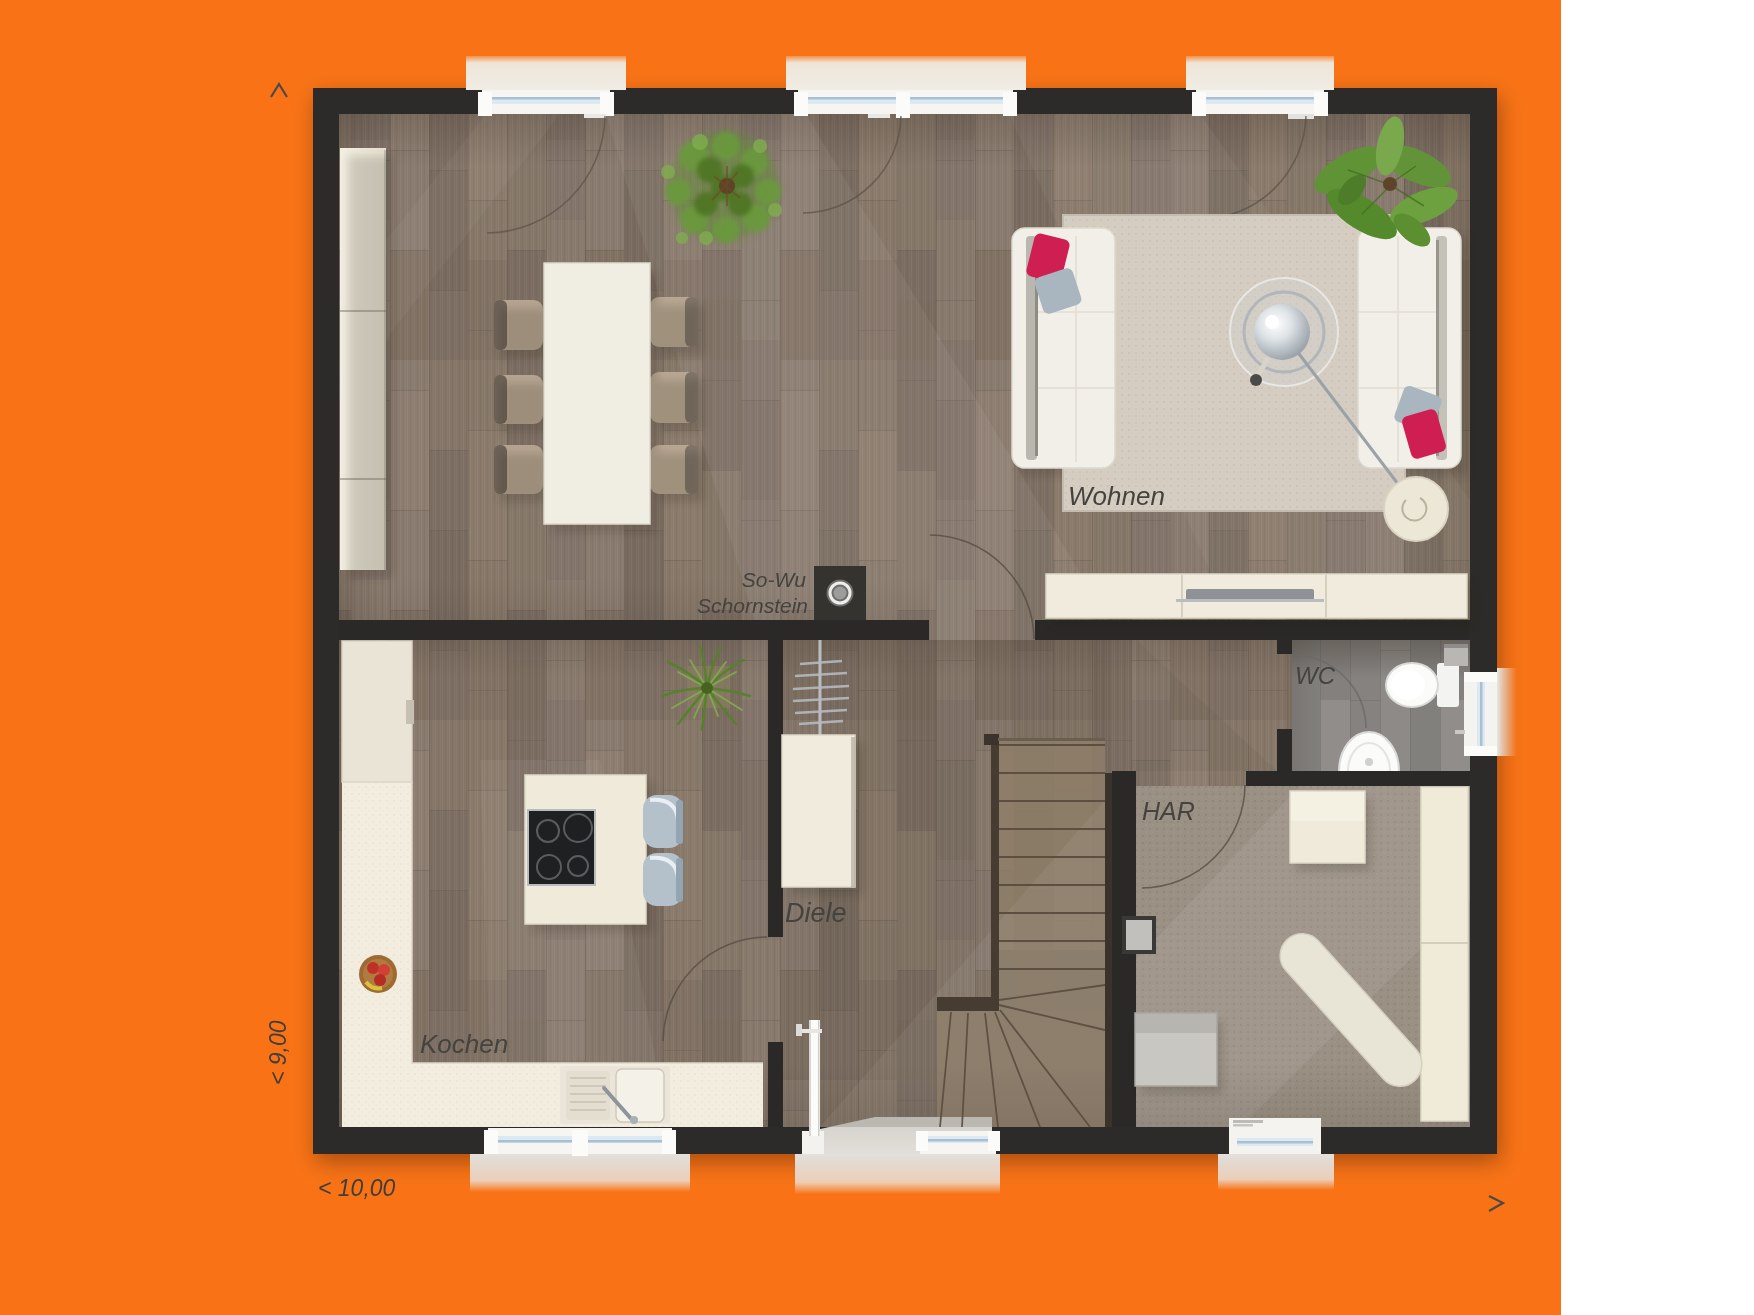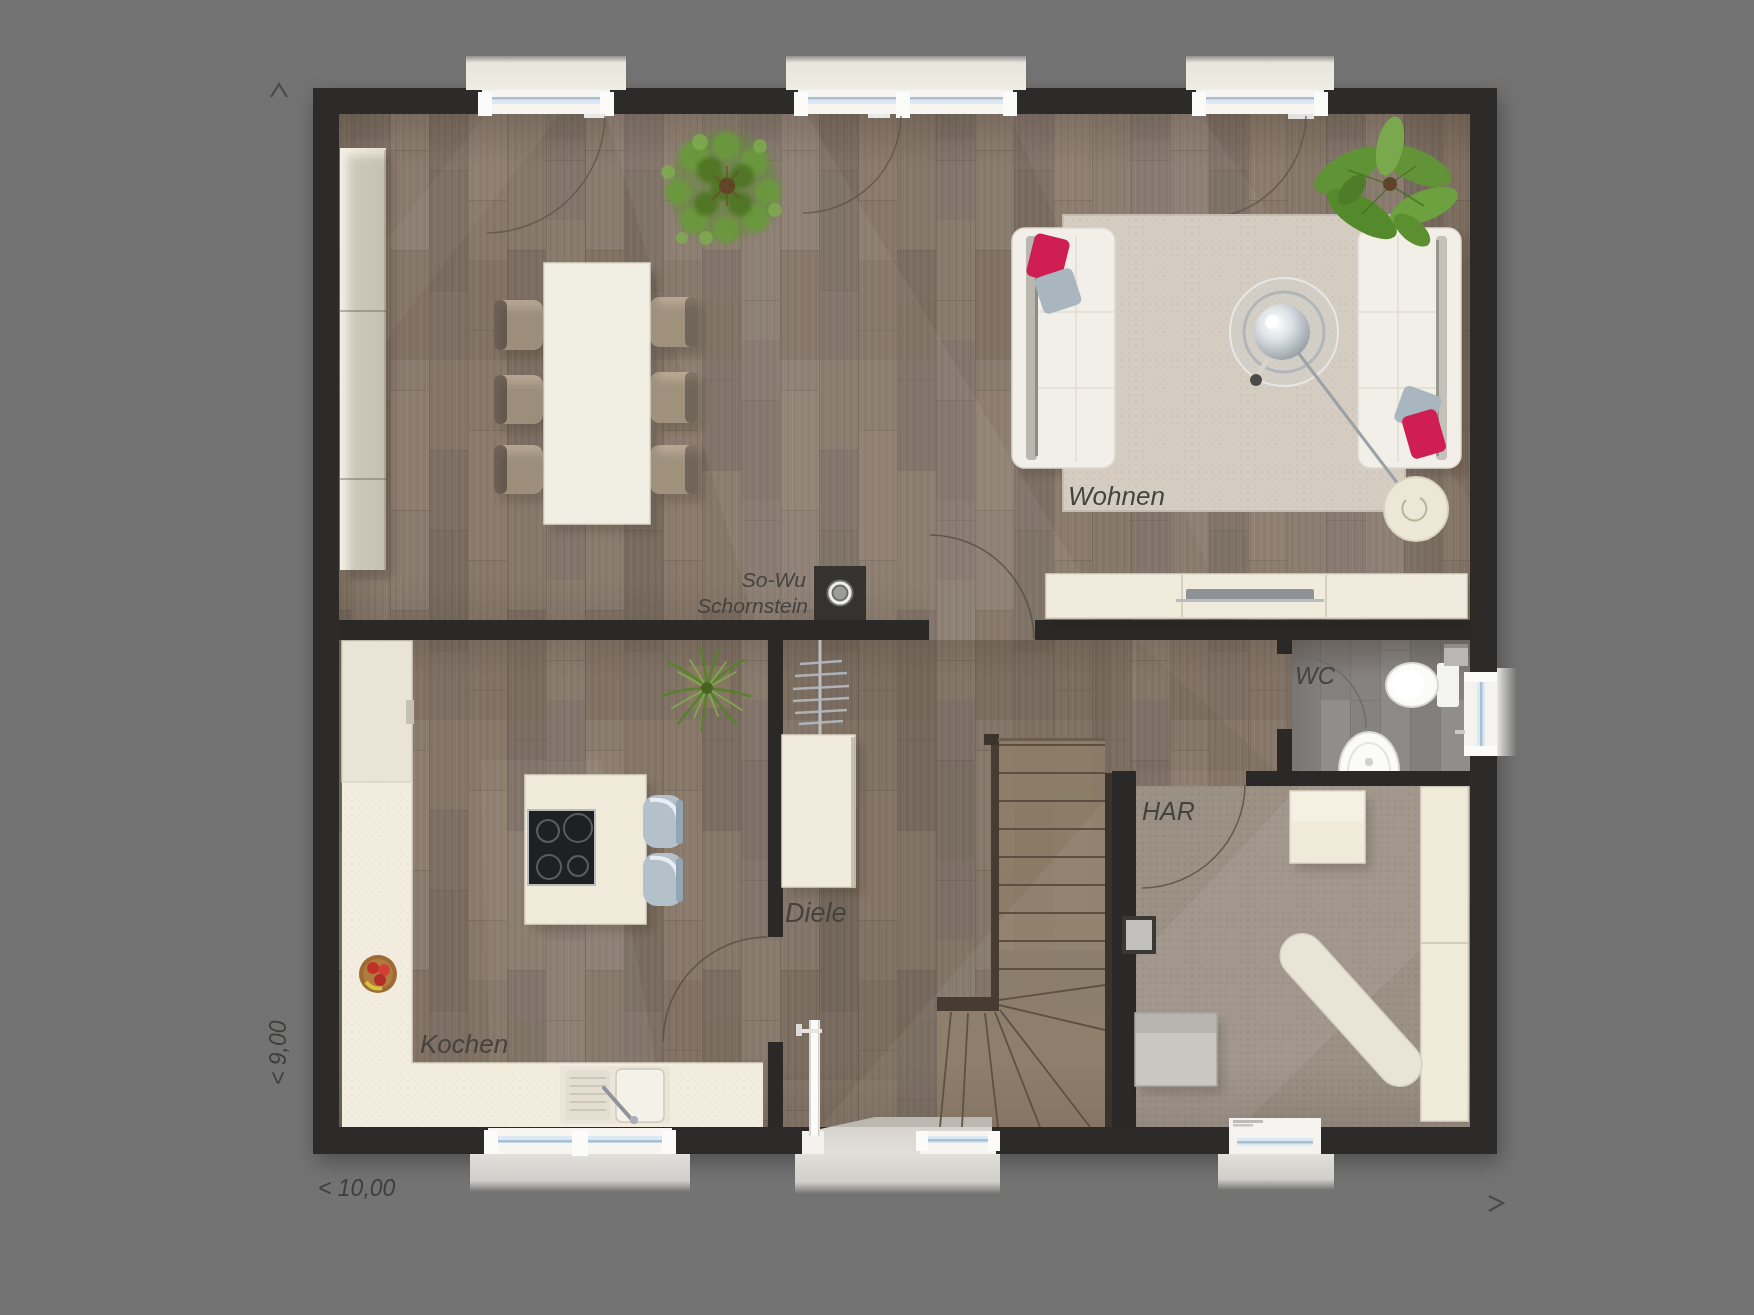--- a/index.html
+++ b/index.html
@@ -1,16 +1,16 @@
 <!DOCTYPE html>
 <html><head>
 <meta charset="utf-8">
 <style>
   html,body{margin:0;padding:0;background:#ffffff;}
-  .page{width:1754px;height:1315px;position:relative;overflow:hidden;background:#737373;
+  .page{width:1561px;height:1315px;position:relative;overflow:hidden;background:#f97316;
         font-family:"Liberation Sans", sans-serif;}
   svg{display:block;}
 </style>
 </head>
 <body>
 <div class="page">
 <svg width="1754" height="1315" viewBox="0 0 1754 1315">
 <defs>
 <pattern id="grain" width="7" height="160" patternUnits="userSpaceOnUse">
   <rect width="7" height="160" fill="none"></rect>

